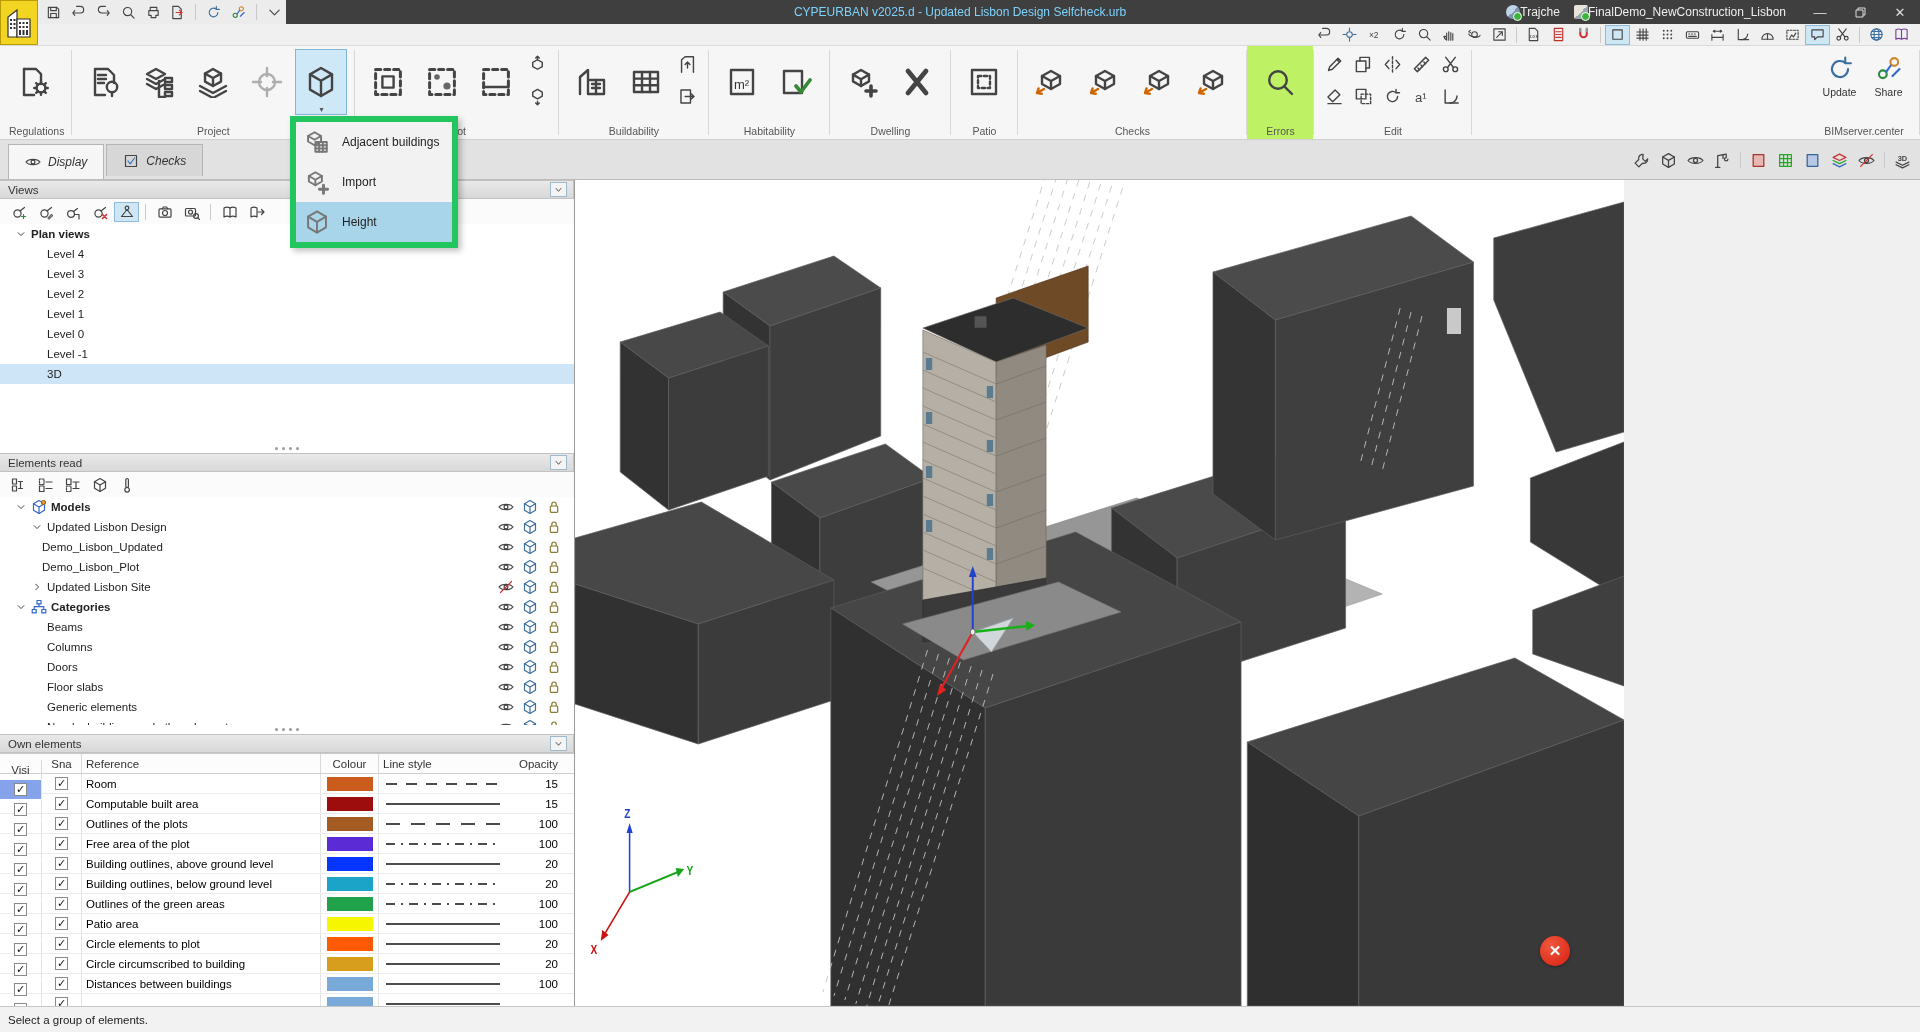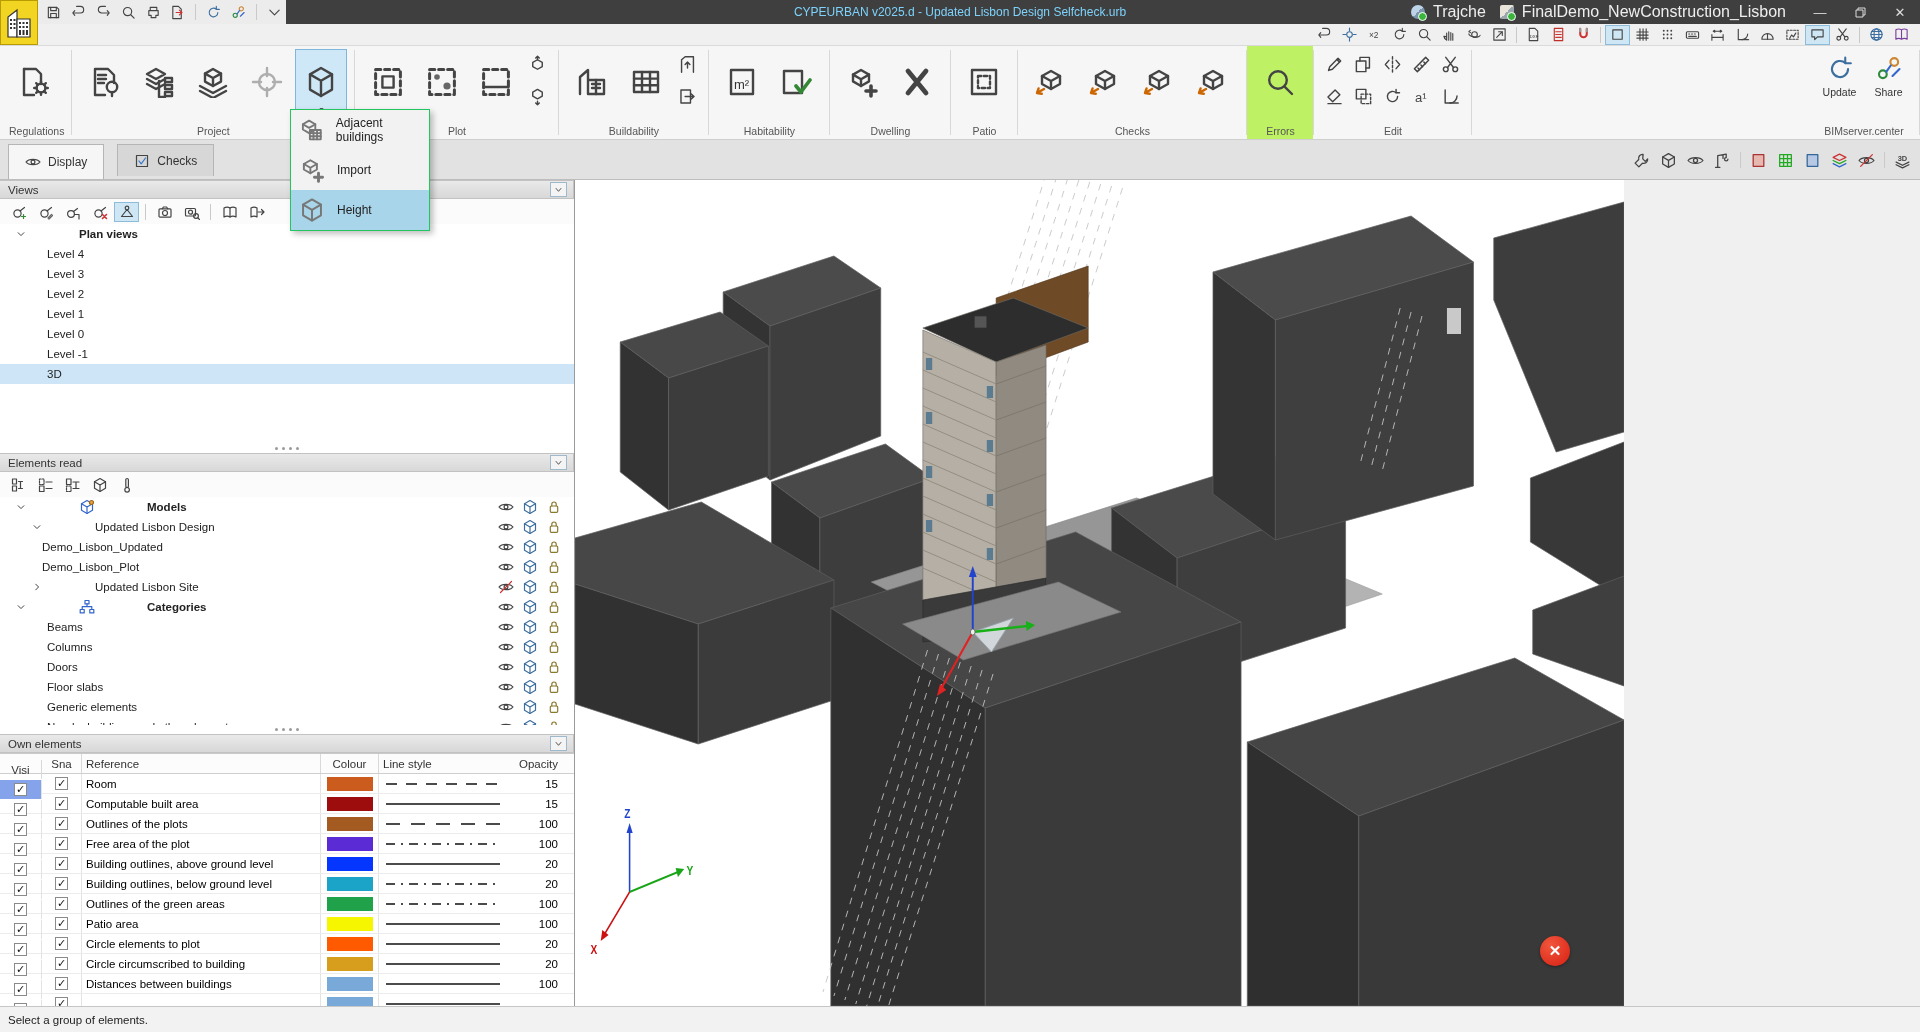--- a/index.html
+++ b/index.html
@@ -8,21 +8,21 @@
 
   
   .titlebar { position:absolute; left:0; top:0; width:1920px; height:24px; background:#3f3f3f; }
   .qstrip { position:absolute; left:0; top:0; width:286px; height:24px; background:#ececec; display:flex; align-items:center; padding-left:42px; gap:2px; }
   .appbtn { position:absolute; left:0; top:0; width:38px; height:45px; background:#f2d422; border:1px solid #b89b00; z-index:30; display:flex; align-items:center; justify-content:center; }
   .appbtn svg { width:28px; height:32px; }
   .qbtn { width:24px; height:20px; border:none; background:transparent; display:flex; align-items:center; justify-content:center; cursor:default; }
   .qbtn .ic { width:15px; height:15px; }
   .wintitle { position:absolute; left:50%; top:0; transform:translateX(-50%); height:24px; line-height:24px; color:#7dd3fc; font-size:12px; white-space:nowrap; }
   .tbright { position:absolute; right:0; top:0; height:24px; display:flex; align-items:center; }
-  .chip { display:flex; align-items:center; gap:8px; color:#eee; font-size:16px; margin-right:14px; }
+  .chip { display:flex; align-items:center; gap:0; color:#eee; font-size:12px; margin-right:14px; }
   .chip .av { position:relative; width:14px; height:14px; border-radius:50%; background:linear-gradient(135deg,#bcd3e8 50%,#7c97ad 50%); }
   .chip .av.cube { border-radius:2px; background:linear-gradient(135deg,#e8e4da 50%,#9aa5ad 50%); }
   .chip .av::after { content:""; position:absolute; right:-2px; bottom:-2px; width:7px; height:7px; border-radius:50%; background:#3cb53c; border:1px solid #fff; }
   .winbtn { width:40px; height:24px; color:#ddd; font-size:13px; display:flex; align-items:center; justify-content:center; }
   .winbtn svg { width:11px; height:11px; }
 
   
   .navrow { position:absolute; left:0; top:24px; width:1920px; height:22px; background:#f0f0f0; border-bottom:1px solid #dadada; display:flex; justify-content:flex-end; align-items:center; padding-right:6px; }
   .tbtn { width:25px; height:20px; border:1px solid transparent; background:transparent; display:flex; align-items:center; justify-content:center; }
   .tbtn .ic { width:15px; height:15px; }
@@ -42,48 +42,48 @@
   .rsmwrap { display:flex; flex-flow:column wrap; height:64px; align-content:flex-start; gap:2px; }
   .rsm { width:27px; height:30px; border:none; background:transparent; display:flex; align-items:center; justify-content:center; }
   .rsm .ic { width:19px; height:19px; }
   .rlbtn { width:47px; height:66px; border:none; background:transparent; display:flex; flex-direction:column; align-items:center; justify-content:flex-start; padding-top:6px; gap:3px; font-size:10.5px; color:#333; }
   .rlbtn .ic { width:28px; height:28px; }
   .rlabel { text-align:center; font-size:10.5px; color:#555; padding:2px 0 1px; white-space:nowrap; }
   .rsep { width:1px; background:#d8d8d8; margin:4px 0; }
   .rspacer { flex:1; }
 
   
-  .menu { position:absolute; left:290px; top:109px; width:140px; background:#f2f2f2; border:1px solid #22c55e; box-shadow:3px 3px 6px rgba(0,0,0,.25); z-index:60; }
+  .menu { position:absolute; left:290px; top:116px; width:168px; background:#f2f2f2; border:6px solid #22c55e; box-shadow:3px 3px 6px rgba(0,0,0,.25); z-index:60; }
   .mitem { height:40px; display:flex; align-items:center; gap:12px; padding-left:8px; font-size:12px; color:#222; }
   .mitem .ic { width:26px; height:26px; }
   .mitem.hl { background:#a9d5ea; }
 
   
   .tabrow { position:absolute; left:0; top:140px; width:1920px; height:40px; background:#e2e2e2; border-bottom:1px solid #bdbdbd; display:flex; align-items:flex-end; }
-  .tabs { display:flex; padding-left:8px; gap:13px; }
+  .tabs { display:flex; padding-left:8px; gap:2px;font-style:italic; }
   .tab { height:32px; padding:0 16px; display:flex; align-items:center; gap:7px; font-size:12px; color:#333; background:#d7d7d7; border:1px solid #b5b5b5; border-bottom:none; }
   .tab .ic { width:16px; height:16px; }
   .tab.active { background:#f6f6f6; height:35px; }
   .vptools { position:absolute; right:4px; top:8px; display:flex; align-items:center; }
   .vptools .tbtn { width:27px; height:24px; }
   .vptools .tbtn .ic { width:17px; height:17px; }
 
   
   .main { position:absolute; left:0; top:180px; width:1624px; height:826px; display:flex; }
   .sidebar { width:575px; height:100%; background:#fff; border-right:1px solid #9a9a9a; display:flex; flex-direction:column; }
   .phead { height:19px; background:linear-gradient(#e9e9e9,#d8d8d8); border:1px solid #c2c2c2; border-left:none; display:flex; align-items:center; padding:0 6px 0 8px; font-size:11.5px; color:#333; }
   .phead .combo { margin-left:auto; width:17px; height:15px; background:#f4f4f4; border:1px solid #9fb9cc; display:flex; align-items:center; justify-content:center; }
   .phead .combo svg { width:9px; height:9px; }
   .ptools { height:25px; display:flex; align-items:center; gap:2px; padding-left:6px; background:#fbfbfb; }
   .ptools .tbtn .ic { width:16px; height:16px; }
   .splitter { height:9px; display:flex; align-items:center; justify-content:center; }
   .splitter i { width:3px; height:3px; background:#9a9a9a; margin:0 2px; border-radius:50%; }
 
   .tree { position:relative; overflow:hidden; background:#fff; }
-  .trow { height:20px; display:flex; align-items:center; font-size:11.5px; color:#222; white-space:nowrap;gap:48px; }
+  .trow { height:20px; display:flex; align-items:center; font-size:11.5px; color:#222; white-space:nowrap; }
   .trow.bold .tlabel { font-weight:bold; }
   .trow.sel { background:#cde5f7; }
   .trow .chev { width:14px; height:14px; margin-right:3px; display:flex; align-items:center; justify-content:center; }
   .trow .chev svg { width:10px; height:10px; }
   .trow .ticn { width:16px; height:16px; margin-right:4px; }
   .trow.lv0 { padding-left:14px; }
   .trow.lv1 { padding-left:30px; }
   .trow.lv1.nochev { padding-left:47px; }
   .trow.lv2 { padding-left:42px; }
   .rowicons { margin-left:auto; display:flex; gap:8px; padding-right:12px; }

